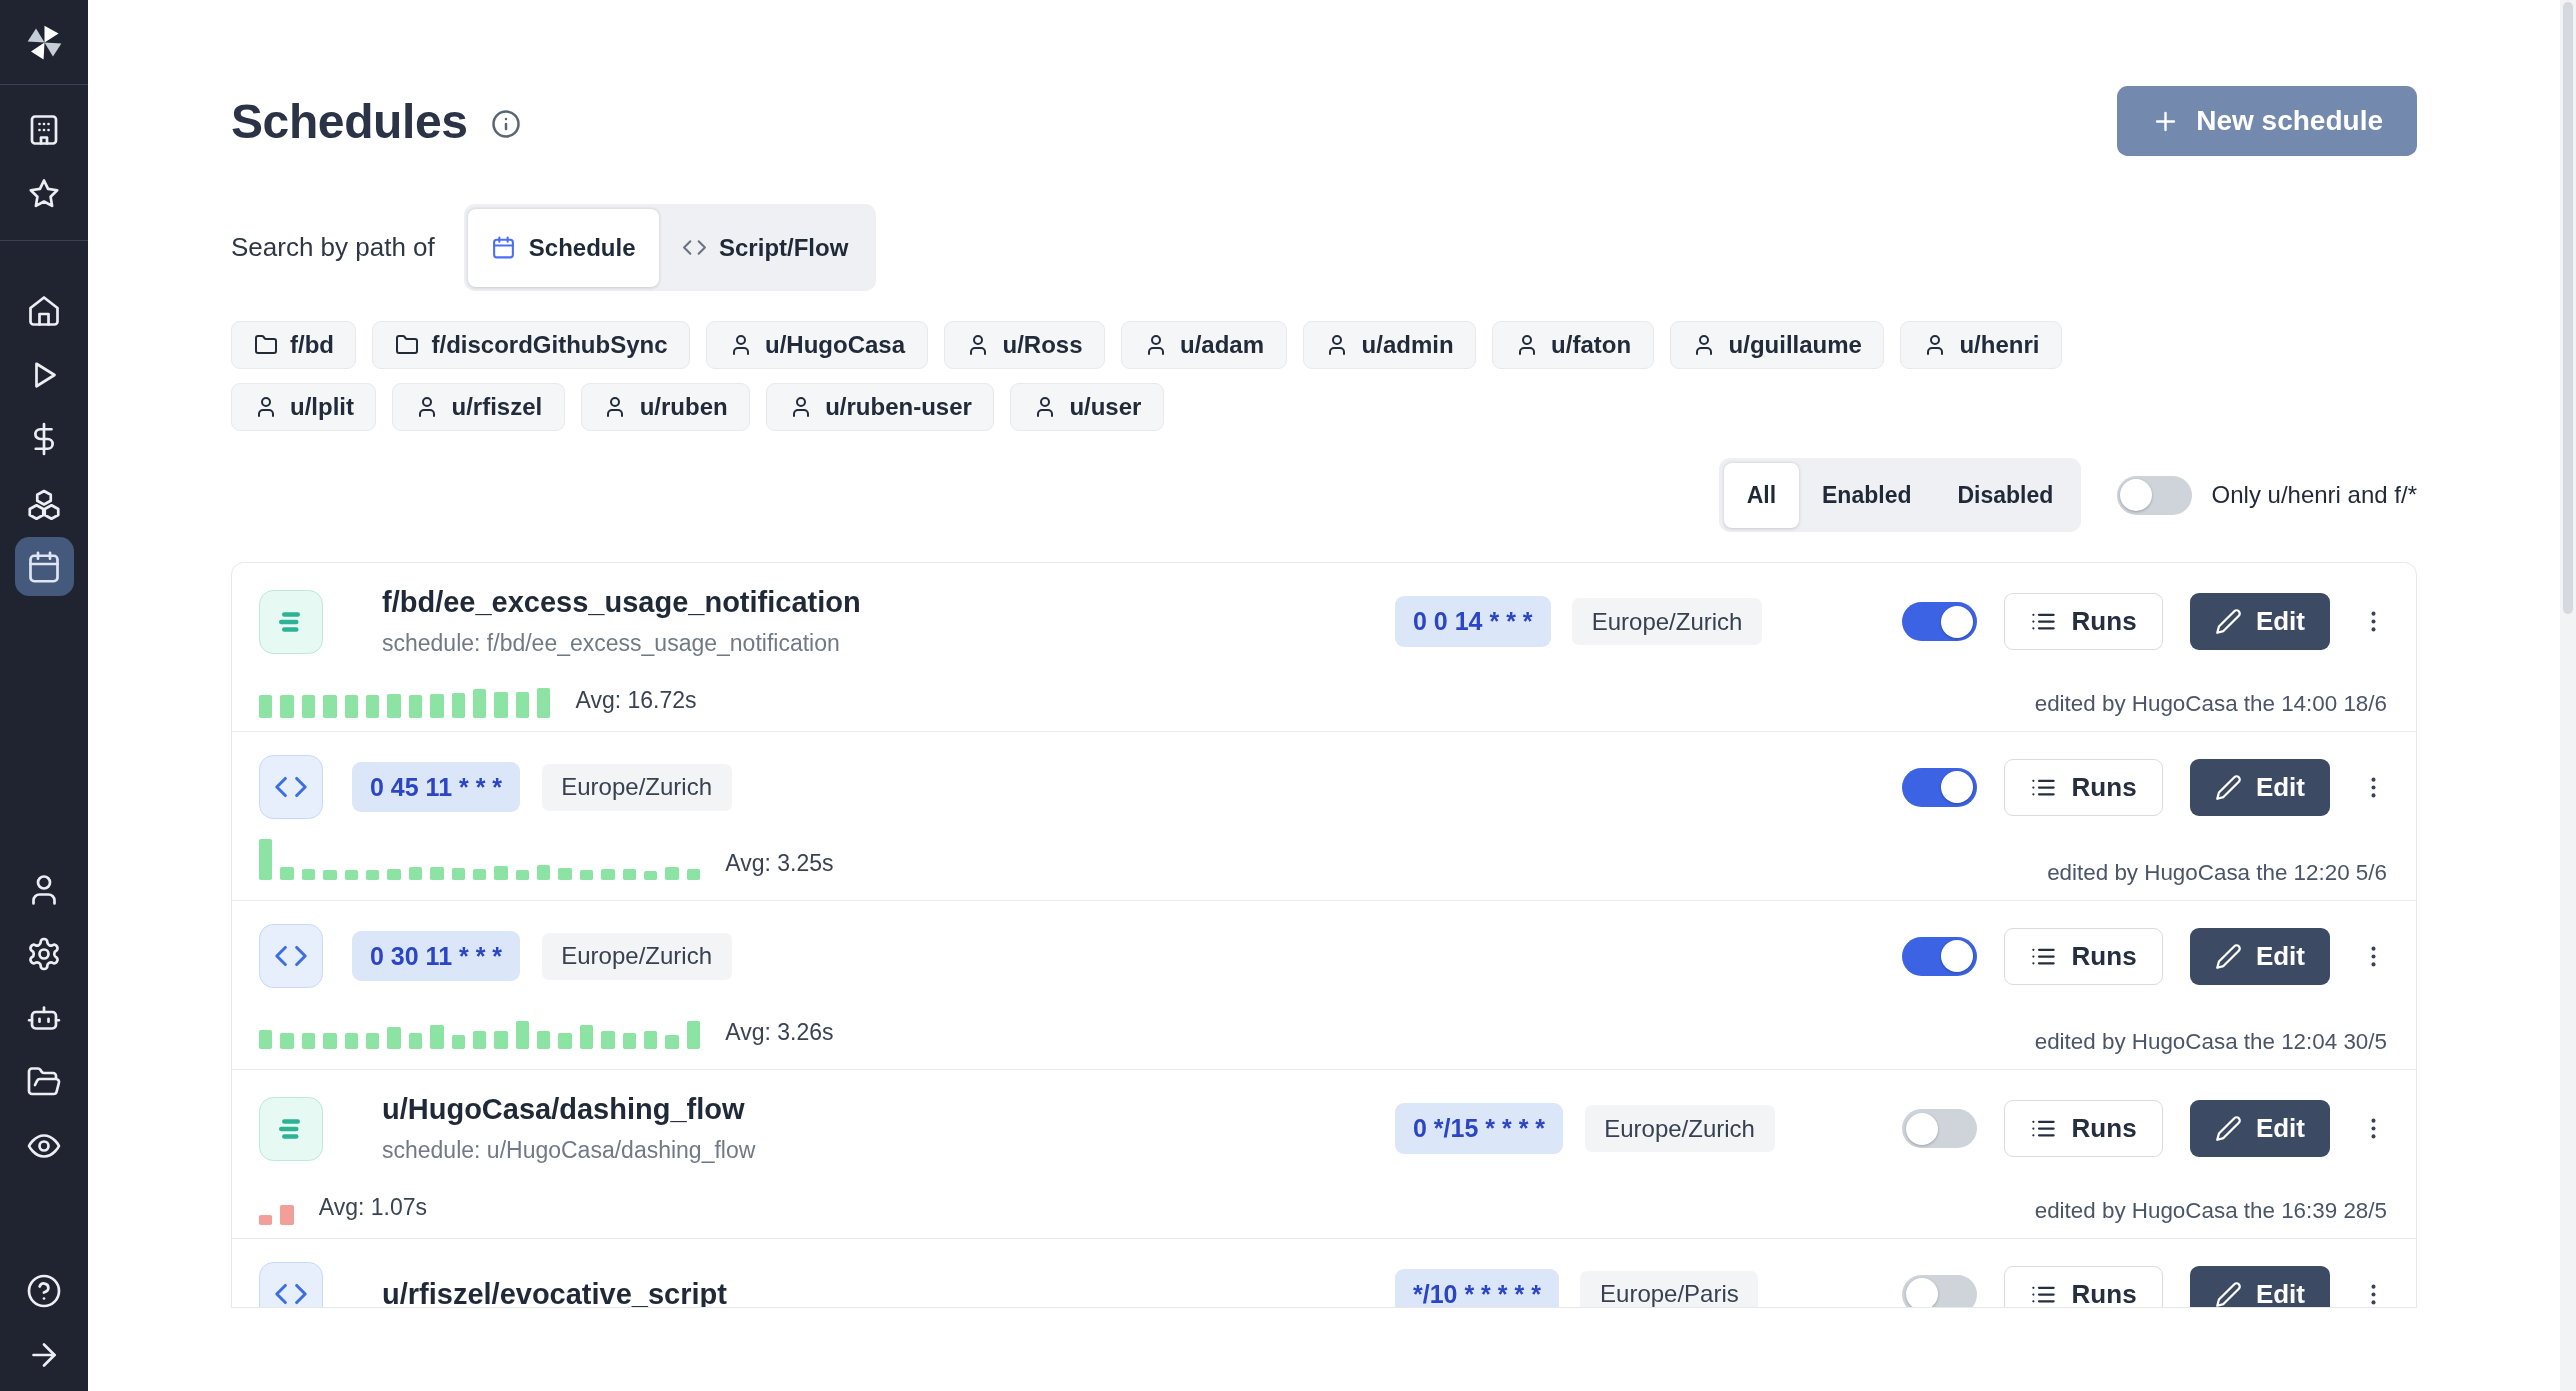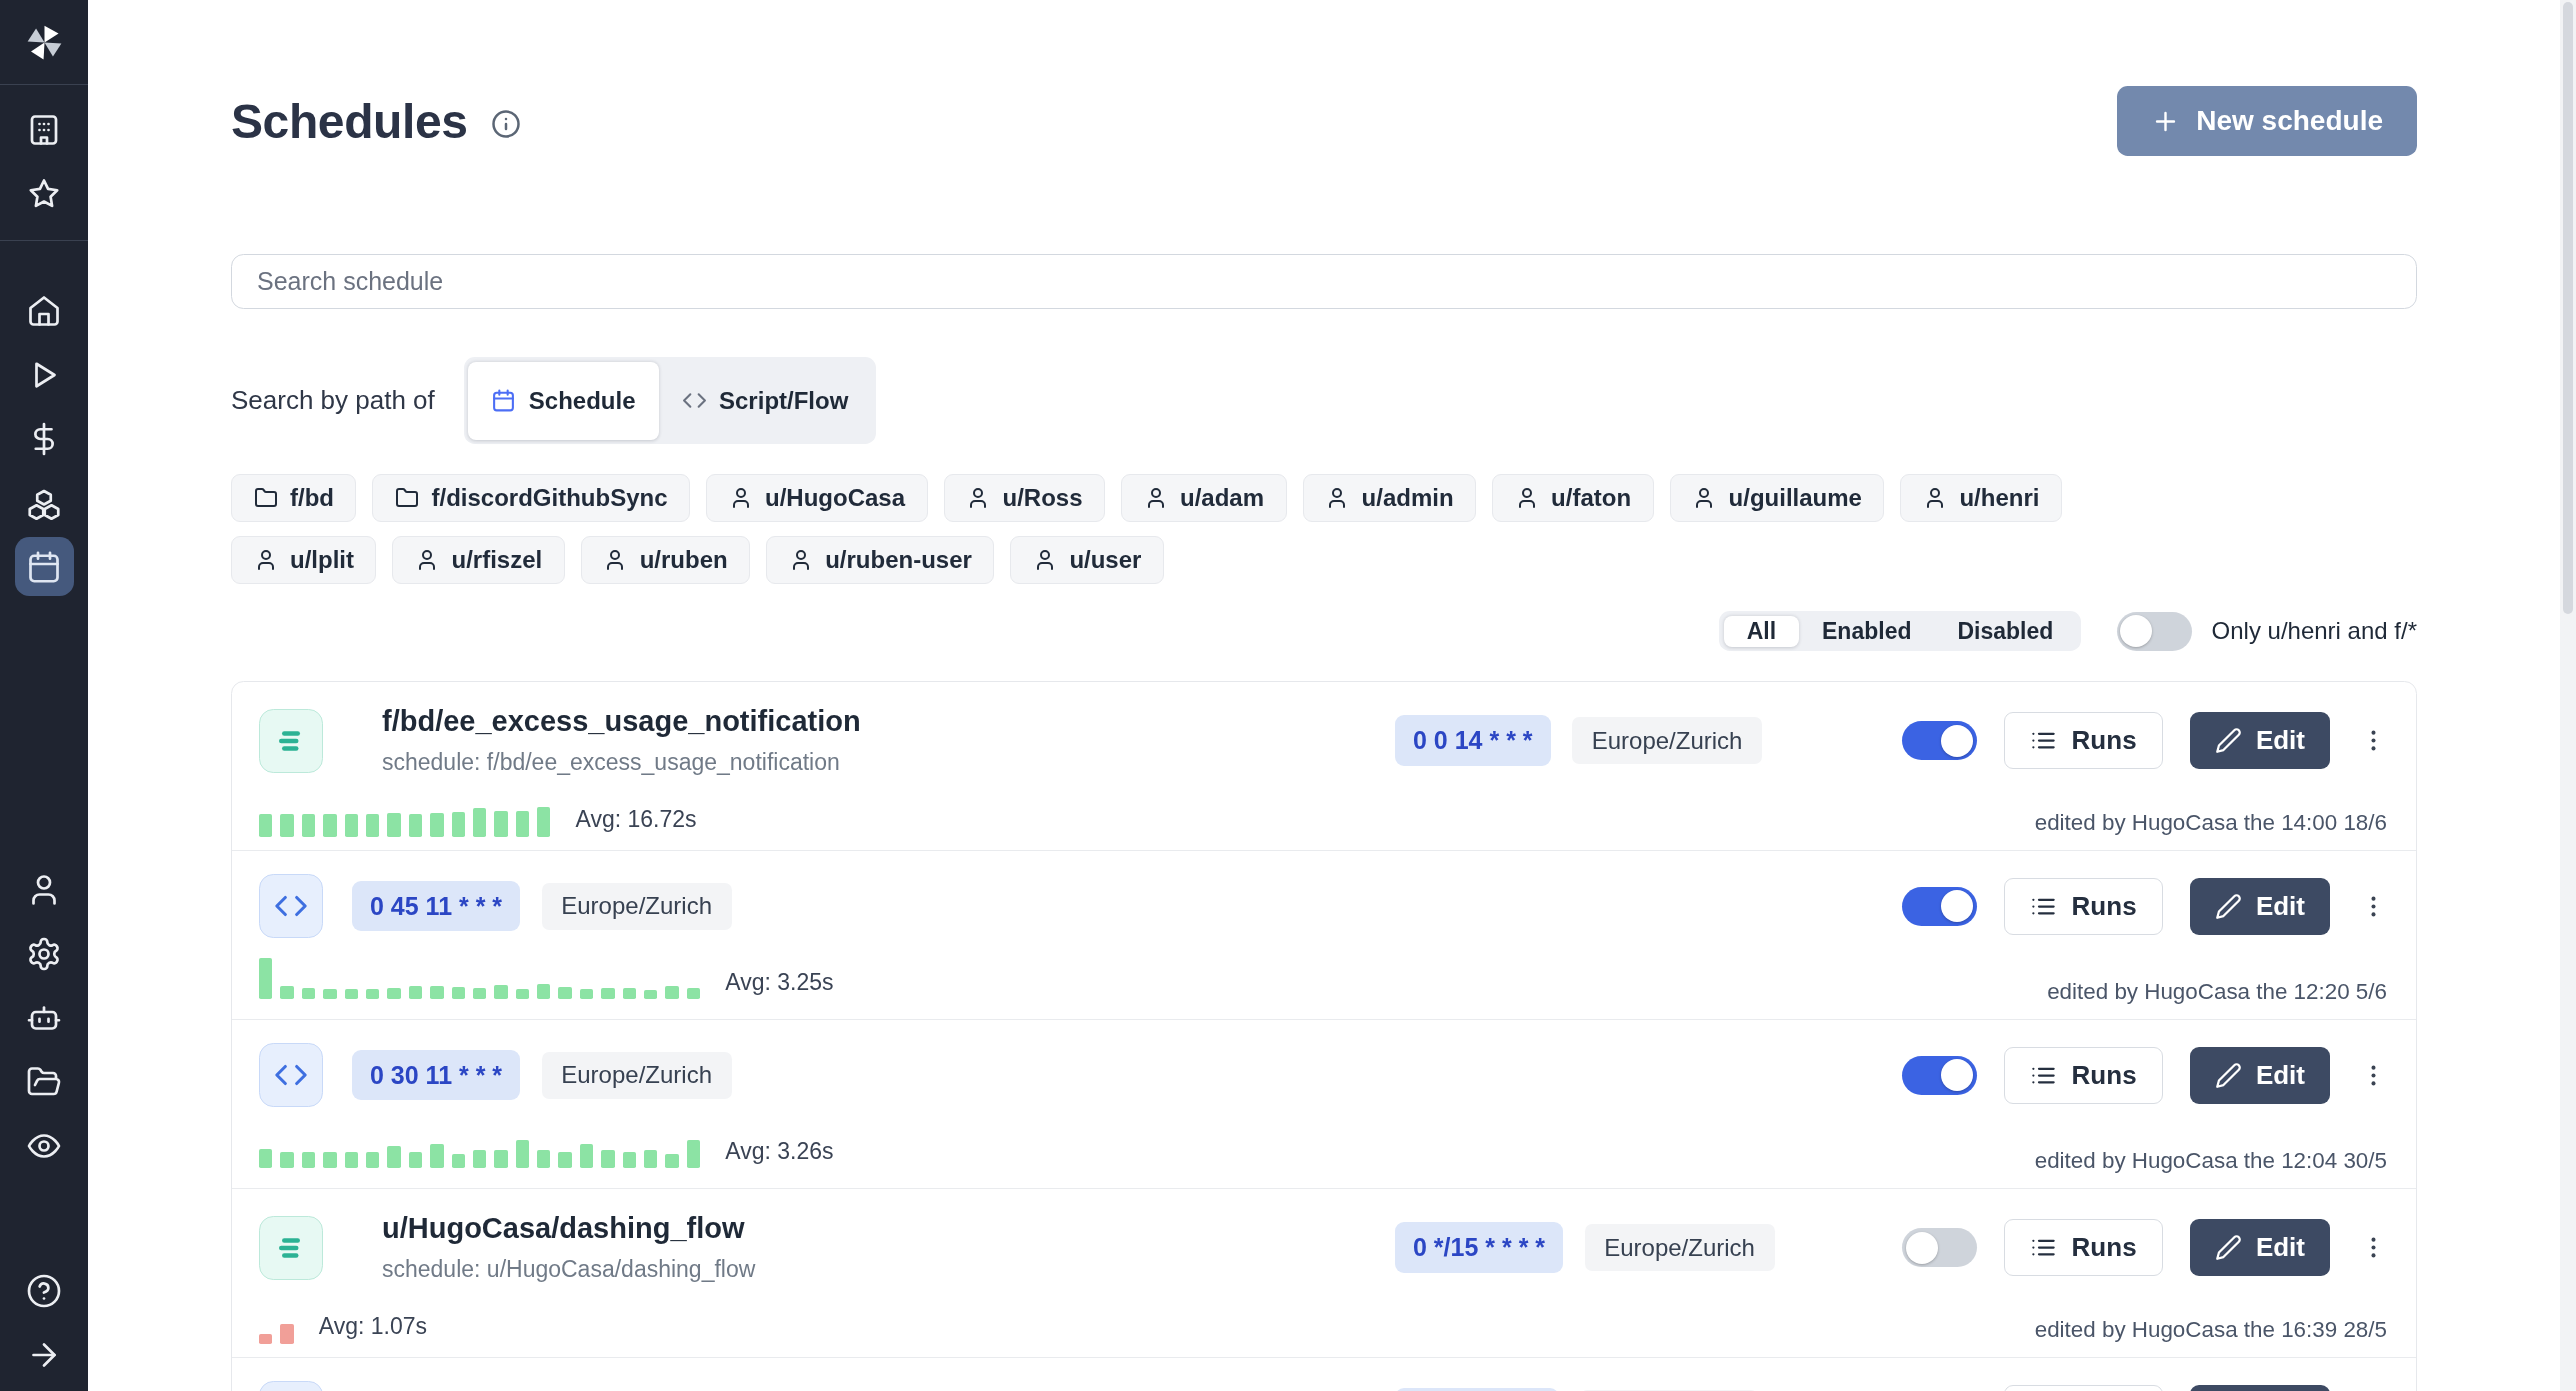--- a/index.html
+++ b/index.html
@@ -50,21 +50,21 @@
   .seg-opt .ic.cal { stroke:#4c6ef5; }
   .seg-opt .ic.code { stroke:#6b7280; }
 
   .chips { margin-top:30px; display:flex; flex-wrap:wrap; gap:14.3px 16px; width:1968px; }
   .chip { display:flex; align-items:center; gap:12.5px; background:#f5f6f8; border:0.9px solid #e7e9ed;
     border-radius:9px; padding:9px 21.5px; font-size:24px; font-weight:700; color:#212b3a; cursor:pointer; }
   .chip .ic { width:24px; height:24px; stroke:#212b3a; stroke-width:2; fill:none;
     stroke-linecap:round; stroke-linejoin:round; }
 
   .status-row { margin-top:27px; display:flex; align-items:center; justify-content:flex-end; gap:36px; }
-  .status-seg .seg-opt { padding:2px 23px; font-size:23px; }
+  .status-seg .seg-opt { padding:19px 23px; font-size:23px; }
   .only-wrap { display:flex; align-items:center; gap:19.7px; }
   .only-label { font-size:24px; color:#1f2937; }
 
   .switch { width:75px; height:39px; border-radius:19.7px; background:#cfd4db; position:relative;
     cursor:pointer; flex:0 0 auto; }
   .switch .knob { width:32px; height:32px; border-radius:50%; background:#fff; position:absolute; top:3.6px; left:3.6px;
     box-shadow:0 0.9px 2.7px rgba(0,0,0,.25); }
   .switch.on { background:var(--accent,#3b63e3); }
   .switch.on .knob { left:39px; }
 
@@ -309,21 +309,20 @@
         </svg>
     </div>
     <button class="new-btn">
       <svg class="ic" viewBox="0 0 32 32" width="29" height="29">
           <use href="#i-plus"></use>
         </svg>
       <span>New schedule</span>
     </button>
   </div>
 
-  <input class="search-box" type="text" placeholder="Search schedule" style="">
 
   <div class="filter-row">
     <span class="filter-label">Search by path of</span>
     <div class="seg" id="kind-seg">
         <div class="seg-opt active">
     <svg class="ic cal" viewBox="0 0 28 28" width="25" height="25">
             <use href="#i-calendar"></use>
           </svg>
     <span class="seg-label">Schedule</span>
   </div>

